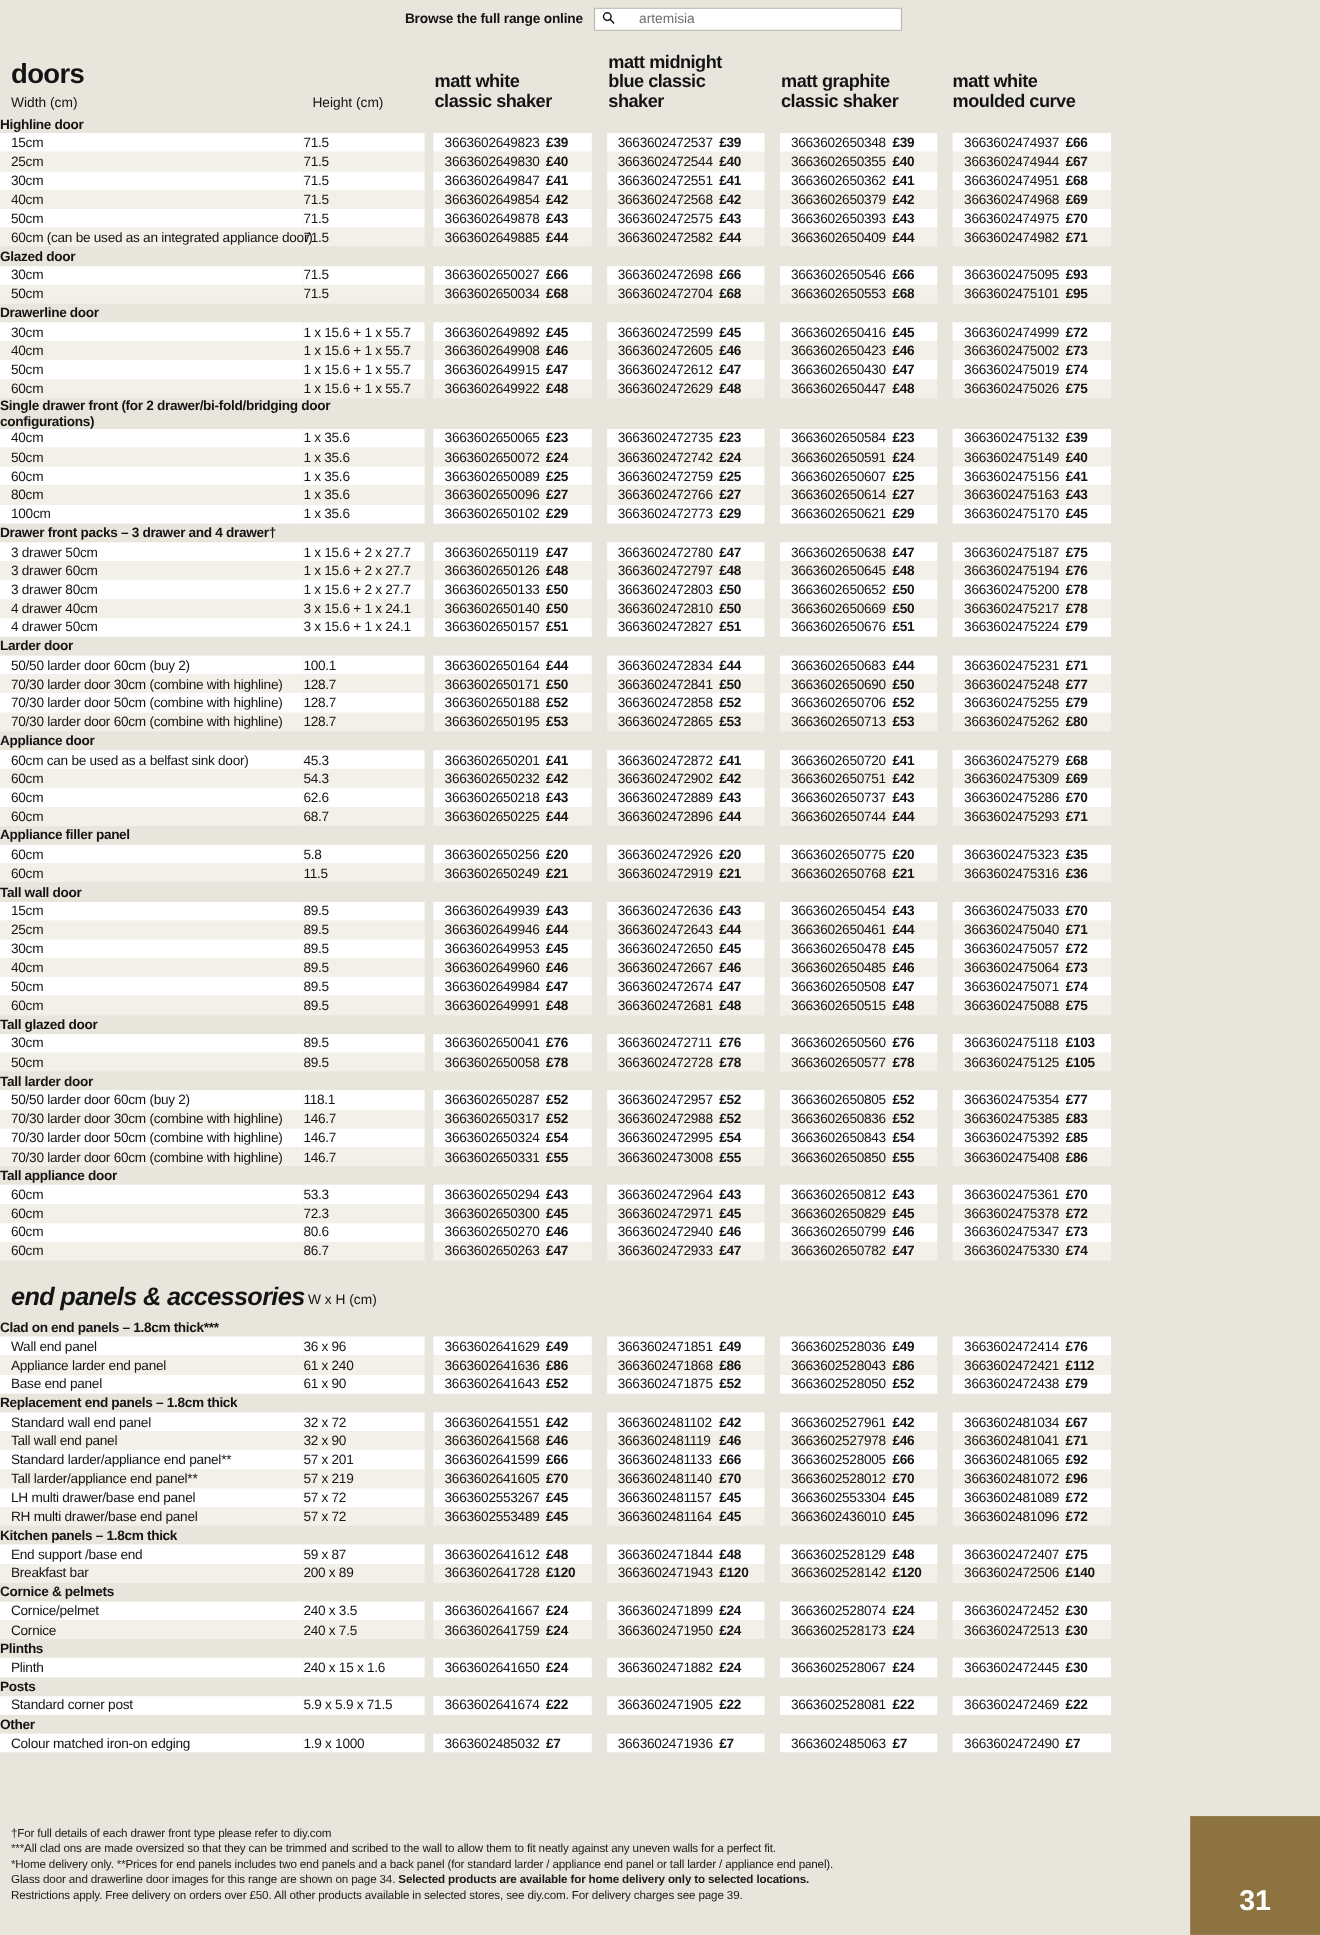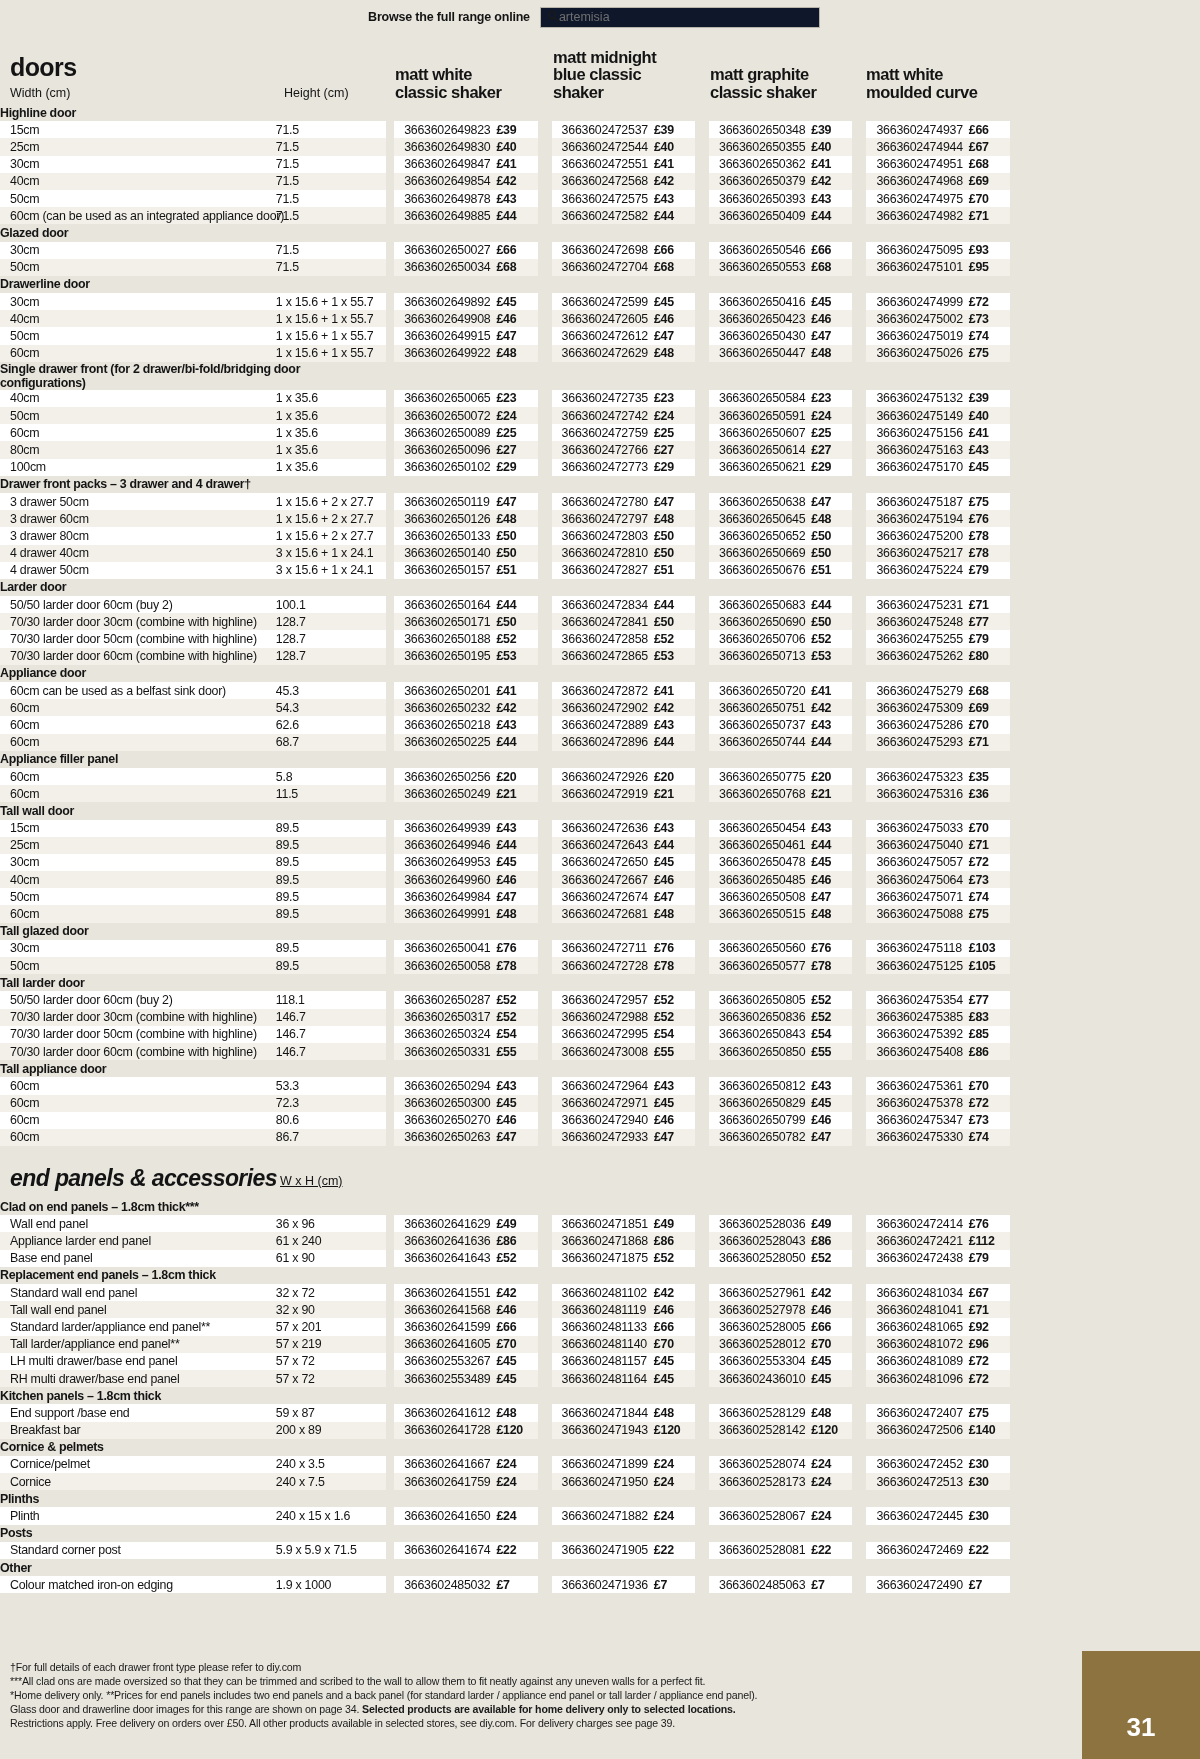--- a/index.html
+++ b/index.html
@@ -13,22 +13,22 @@
     overflow: hidden;
   }
 
   
   .topbar {
     display:flex; justify-content:center; align-items:center;
     padding: 6px 12px 0 0; height: 28px; gap: 10px;
   }
   .browse-label { font-size: 12.5px; font-weight: 700; letter-spacing:-0.2px; }
   .searchbox {
-    width: 280px; height: 21px; background:#0f172a; border:1px solid #b9b5aa;
-    display:flex; align-items:center; gap:0; padding: 0 6px;
+    width: 280px; height: 21px; background:#ffffff; border:1px solid #b9b5aa;
+    display:flex; align-items:center; gap:22px; padding: 0 6px;
   }
   .searchbox .q { font-size:12px; color:#3a3a3a; line-height:1; }
   .searchbox .val { font-size:12.5px; color:#6f6f6f; }
 
   
   .sect-head { position: relative; height: 76px; }
   .sect-title {
     position:absolute; left:10px; bottom:22px;
     font-size:25px; font-weight:700; letter-spacing:-0.6px;
   }
@@ -73,21 +73,21 @@
 
   tr.sub { height: 17.2px; }
   tr.sub td.subtitle {
     font-size: 12.4px; font-weight: 700; letter-spacing:-0.3px;
     background: transparent;
   }
 
   
   .mid-head { height: 52px; position: relative; }
   .mid-title { position:absolute; left:10px; bottom:6px; font-size:23px; font-weight:700; letter-spacing:-0.6px;font-style:italic; }
-  .mid-sub { position:absolute; left:280px; bottom:10px; font-size:12.5px;text-decoration:underline; }
+  .mid-sub { position:absolute; left:280px; bottom:10px; font-size:12.5px; }
 
   
   .footnotes {
     position:absolute; left:10px; bottom:28px; width: 960px;
     font-size: 10.6px; line-height: 1.32; letter-spacing: -0.15px; color:#1a1a1a;
   }
   .footnotes p { margin: 0; }
   .footnotes b { font-weight: 700; }
 
   

